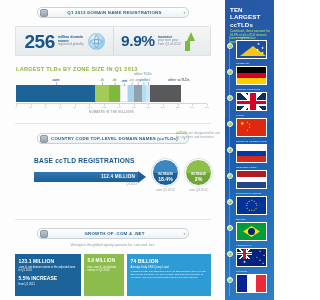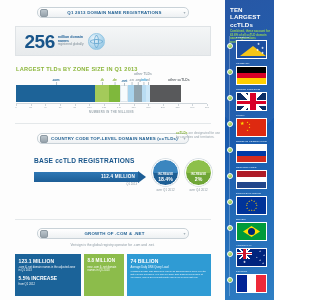--- a/index.html
+++ b/index.html
@@ -271,20 +271,32 @@
     <div class="strip">
       <div class="cell cellA">
         <div class="bignum">256</div>
         <div class="mini">
           <div class="m1">million domain</div>
           <div class="m1">names</div>
           <div class="m2">registered globally</div>
         </div>
         <div class="globe"></div>
       </div>
+      <div class="cell cellB">
+        <div class="pctnum">9.9%</div>
+        <div class="mini">
+          <div class="m1">increase</div>
+          <div class="m2">year over year</div>
+          <div class="m2">from Q1 of 2012</div>
+        </div>
+        <div class="arrwrap">
+          <div class="arrowup"></div>
+          <div class="arrowstem"></div>
+        </div>
+      </div>
     </div>
 
     <div class="chart-title">LARGEST TLDs BY ZONE SIZE IN Q1 2013</div>
     <div class="chartbox">
       <div class="grouplab" id="glab0" style="left: 118px; top: -13px;">other TLDs</div>
       <div class="barrow" id="barrow">
           <div class="seg" style="width: 79.3385px; background: rgb(29, 99, 152);">
             <div class="seglabel" style="color: rgb(29, 99, 152);">.com</div>
           </div>
           <div class="seg" style="width: 13.2231px; background: rgb(164, 202, 90);">

